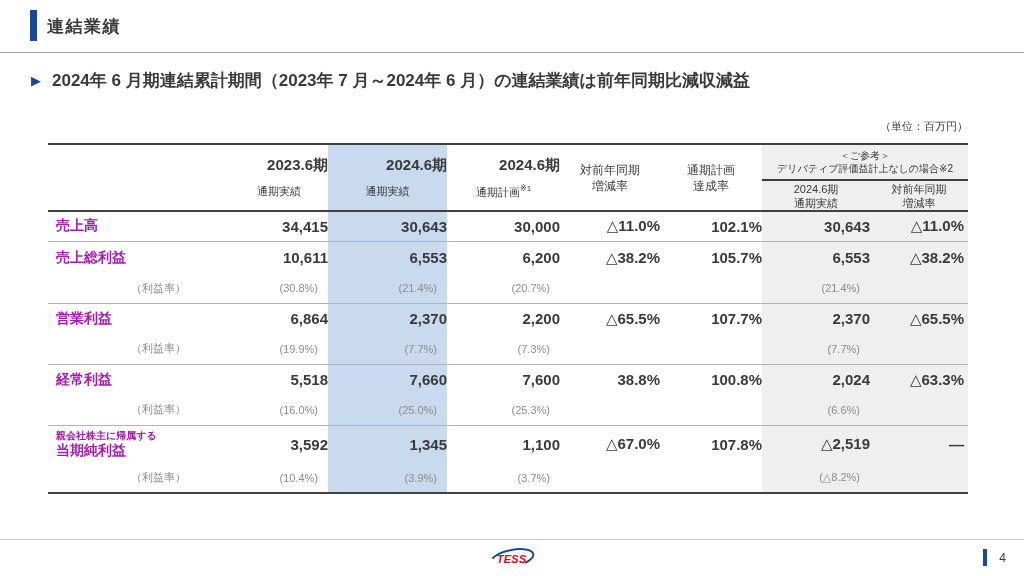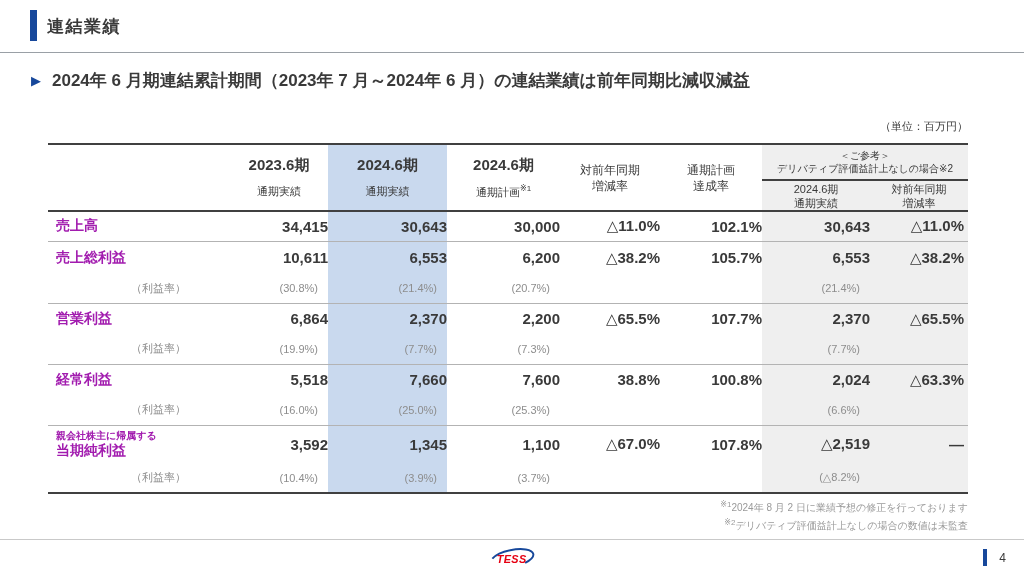--- a/index.html
+++ b/index.html
@@ -13,21 +13,21 @@
   .headline{position:absolute;left:31px;top:68px;display:flex;gap:11px;}
   .tri{color:#17489b;font-size:13px;line-height:25px;}
   .headline-text{font-size:17px;font-weight:bold;line-height:25px;color:#3a3a3a;}
   .unit-note{position:absolute;right:56px;top:119px;font-size:11px;color:#3a3a3a;}
   
   .table-wrap{position:absolute;left:48px;top:143px;}
   table{border-collapse:collapse;table-layout:fixed;width:920px;border-top:2px solid #404040;}
   th,td{padding:0;margin:0;vertical-align:middle;}
   thead th{text-align:center;font-weight:normal;border-bottom:2px solid #404040;color:#3a3a3a;}
   tr.h1{height:36px;} tr.h2{height:31px;}
-  .hp{font-size:15px;font-weight:bold;margin-bottom:9px;}
+  .hp{font-size:15px;font-weight:bold;margin-bottom:9px;text-align:right;}
   .hs{font-size:11px;}
   .h2col{font-size:12px;line-height:16px;white-space:pre-line;}
   .refhead .rl1{font-size:10px;line-height:13px;}
   .refhead .rl2{font-size:10px;line-height:13px;}
   .refsub{font-size:11px;line-height:14px;white-space:pre-line;}
   .bg-blue{background:#c9d9ee;}
   .bg-ref{background:#efefef;}
   sup.note{font-size:8px;vertical-align:super;}
   .lab{text-align:left;padding-left:8px;font-size:14px;font-weight:bold;color:#a21caf;}
   .lab-small{font-size:10px;font-weight:bold;line-height:12px;}
@@ -201,24 +201,20 @@
           <td class="rat">(3.7%)</td>
           <td class="rat"></td>
           <td class="rat"></td>
           <td class="rat bg-ref">(△8.2%)</td>
           <td class="rat bg-ref lastc"></td>
         </tr>
       </tbody>
     </table>
   </div>
 
-  <div class="footnotes">
-    <div><sup>※1</sup><span>2024年 8 月 2 日に業績予想の修正を行っております</span></div>
-    <div><sup>※2</sup><span>デリバティブ評価益計上なしの場合の数値は未監査</span></div>
-  </div>
 
   <div class="footer">
     <div class="footer-center">
       <svg width="50" height="23" viewBox="0 0 62 27">
         <ellipse cx="31" cy="13.5" rx="27" ry="10.5" fill="none" stroke="#17489b" stroke-width="2.4" pathLength="100" stroke-dasharray="58 42" stroke-dashoffset="-55" transform="rotate(-12 31 13.5)"></ellipse>
         <text x="12" y="19" font-size="13.5" font-weight="bold" font-style="italic" fill="#e60012" font-family="&quot;Liberation Sans&quot;,sans-serif" letter-spacing="0.5">TESS</text>
       </svg>
     </div>
     <div class="footer-page">
       <span class="page-bar"></span>

